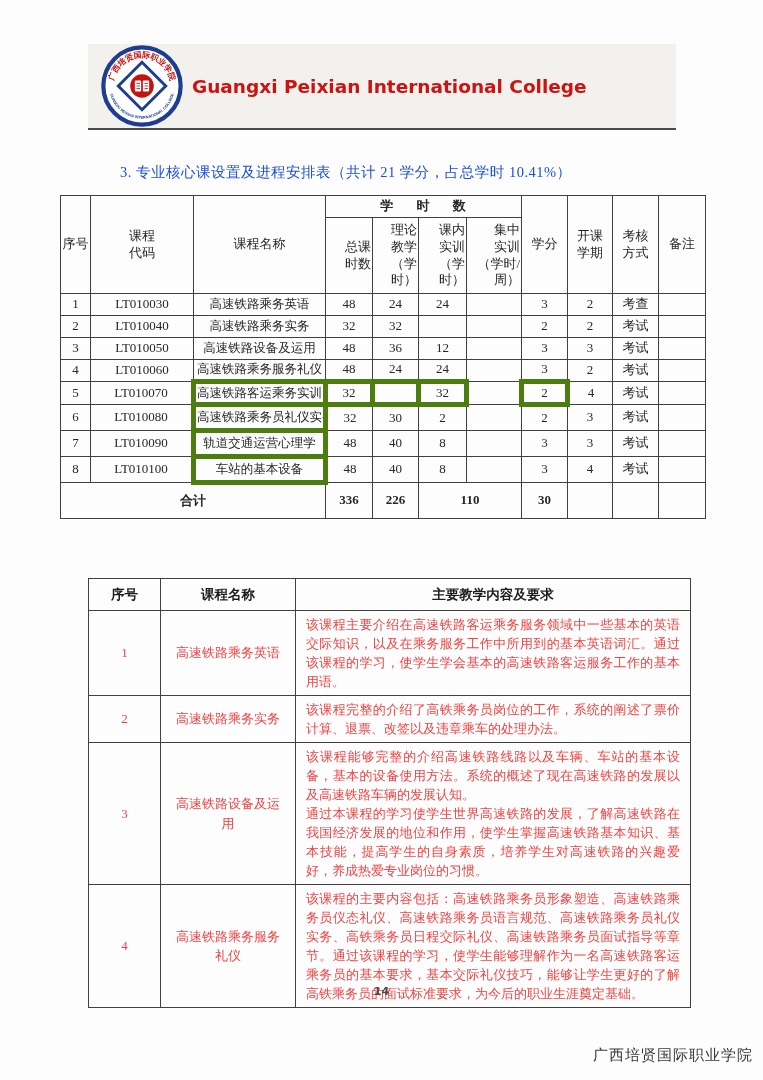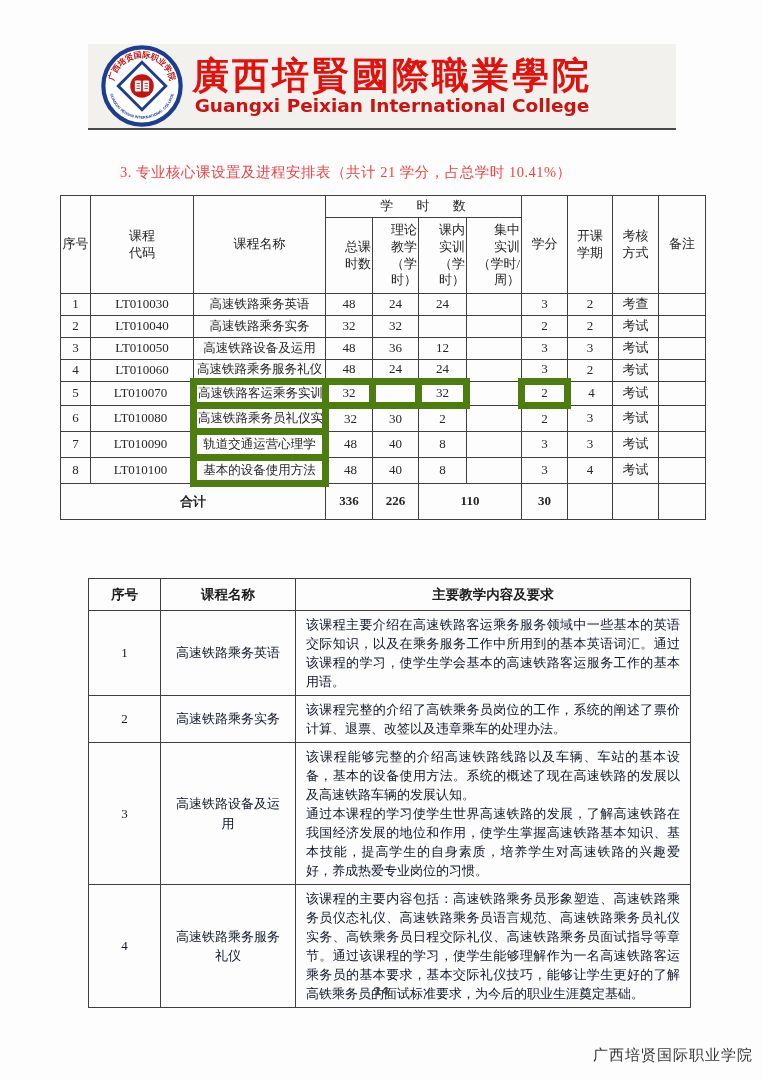--- a/index.html
+++ b/index.html
@@ -20,49 +20,49 @@
     font-family:"DejaVu Serif", serif; font-weight:bold;
     font-size:37px; line-height:1.05; color:#e0120e; letter-spacing:3px; white-space:nowrap;
   }
   .college-en {
     font-family:"DejaVu Sans", sans-serif; font-weight:bold;
     font-size:18.5px; color:#cb1311; margin-top:1px; white-space:nowrap;
   }
   .header-rule { position:absolute; left:88px; top:128px; width:588px; height:2px; background:#4a4a4a; }
 
   
-  .sec-title { position:absolute; font-size:14.5px; color:#ef4444; letter-spacing:0.5px; }
+  .sec-title { position:absolute; font-size:14.5px; color:#1d4ed8; letter-spacing:0.5px; }
   .sec3-title { left:120px; top:163px; }
   .sec4-title { left:120px; top:549px; }
 
   
   table { border-collapse:collapse; table-layout:fixed; }
   td, th { border:1px solid #404040; overflow:hidden; }
   .t1 { position:absolute; left:60px; top:195px; width:645px; }
   .t1 td {
     text-align:center; vertical-align:middle; font-size:13px; line-height:1.3;
     color:#272727; padding:0 1px; white-space:pre-line;
   }
-  .t1 .grp { letter-spacing:10px; padding-left:10px; }
+  .t1 .grp { letter-spacing:10px; padding-left:10px;font-weight:bold; }
   .t1 .hr1 td { height:22px; }
   .t1 .hr2 td { height:76px;text-align:right; }
   .t1 .r14 td { height:22px; }
   .t1 .r5  td { height:23px; }
   .t1 .r68 td { height:26px; }
   .t1 .rt  td { height:36px;font-weight:bold; }
   .t1 td.nm { font-size:12.5px; white-space:nowrap; }
-  .t1 td.thk { border:7px solid #4d7c0f; }
+  .t1 td.thk { border:5px solid #4d7c0f; }
 
   
   .t2 { position:absolute; left:88px; top:578px; width:602px; }
   .t2 th {
     height:32px; font-size:13.5px; font-weight:bold; text-align:center;
     vertical-align:middle; color:#1d1d1d;
   }
-  .t2 td { font-size:13px; color:#0f172a; vertical-align:middle; }
+  .t2 td { font-size:13px; color:#ef4444; vertical-align:middle; }
   .t2 td.no { text-align:center; }
   .t2 td.nm { text-align:center; padding:0 12px; line-height:1.5; }
   .t2 td.ct { text-align:justify; padding:4px 10px; line-height:19px; white-space:pre-line; }
   .t2 .h1 td { height:60px; }
   .t2 .h2 td { height:42px; }
   .t2 .h3 td { height:132px; }
   .t2 .h4 td { height:122px; }
 
   
   .page-num {
@@ -97,21 +97,20 @@
       <rect x="41.5" y="43.5" width="7.5" height="13" rx="1.2" fill="#ffffff"></rect>
       <rect x="51" y="43.5" width="7.5" height="13" rx="1.2" fill="#ffffff"></rect>
       <line x1="43.5" y1="47" x2="47.5" y2="47" stroke="#c41210" stroke-width="1"></line>
       <line x1="43.5" y1="50" x2="47.5" y2="50" stroke="#c41210" stroke-width="1"></line>
       <line x1="43.5" y1="53" x2="47.5" y2="53" stroke="#c41210" stroke-width="1"></line>
       <line x1="53" y1="47" x2="57" y2="47" stroke="#c41210" stroke-width="1"></line>
       <line x1="53" y1="50" x2="57" y2="50" stroke="#c41210" stroke-width="1"></line>
       <line x1="53" y1="53" x2="57" y2="53" stroke="#c41210" stroke-width="1"></line>
     </svg>
     <div class="header-text">
-      <div class="college-cn">廣西培賢國際職業學院</div>
       <div class="college-en">Guangxi Peixian International College</div>
     </div>
   </div>
   <div class="header-rule"></div>
 
   <div class="sec-title sec3-title">3. 专业核心课设置及进程安排表（共计 21 学分，占总学时 10.41%）</div>
 
   <table class="t1">
     <colgroup>
       <col style="width:30px">
@@ -244,21 +243,21 @@
         <td>8</td>
         <td></td>
         <td>3</td>
         <td>3</td>
         <td>考试</td>
         <td></td>
       </tr>
       <tr class="r68">
         <td>8</td>
         <td>LT010100</td>
-        <td class="nm thk">基本的设备使用方法</td>
+        <td class="nm thk">车站的基本设备</td>
         <td>48</td>
         <td>40</td>
         <td>8</td>
         <td></td>
         <td>3</td>
         <td>4</td>
         <td>考试</td>
         <td></td>
       </tr>
       <tr class="rt">

